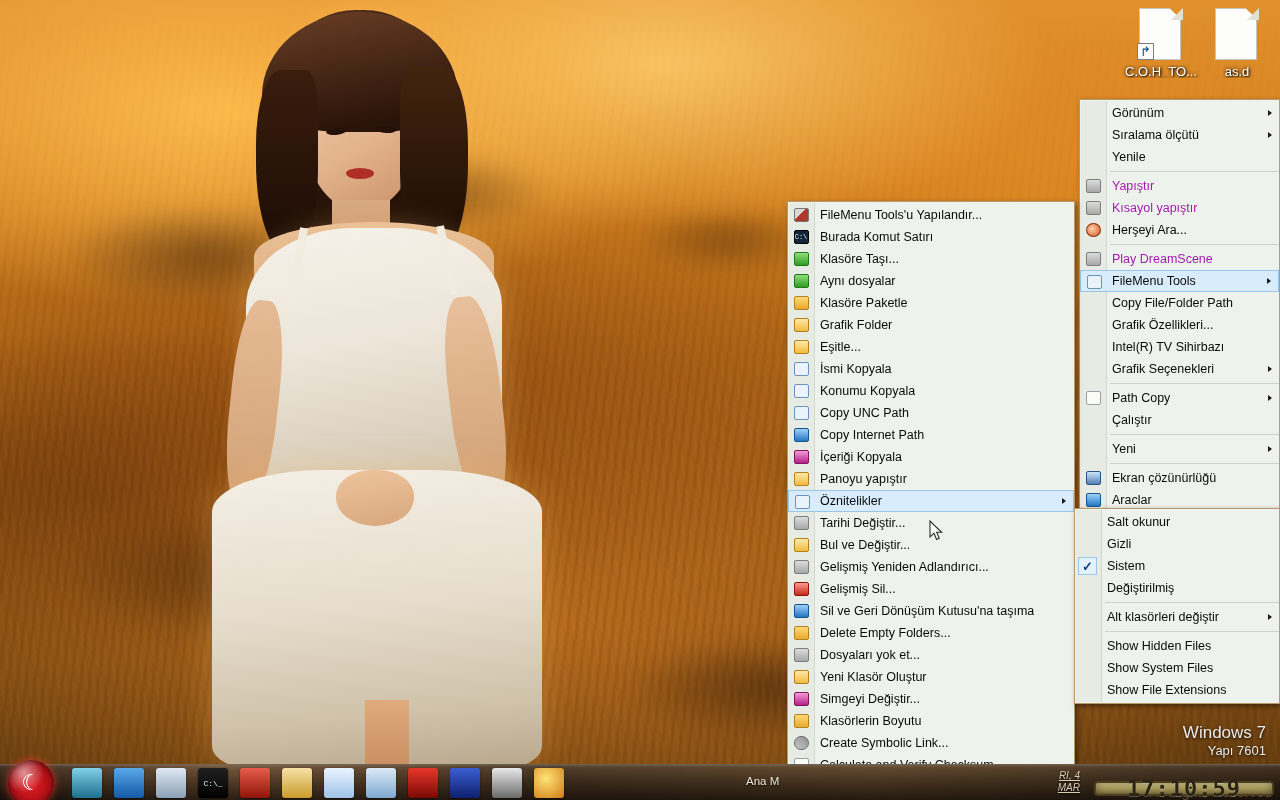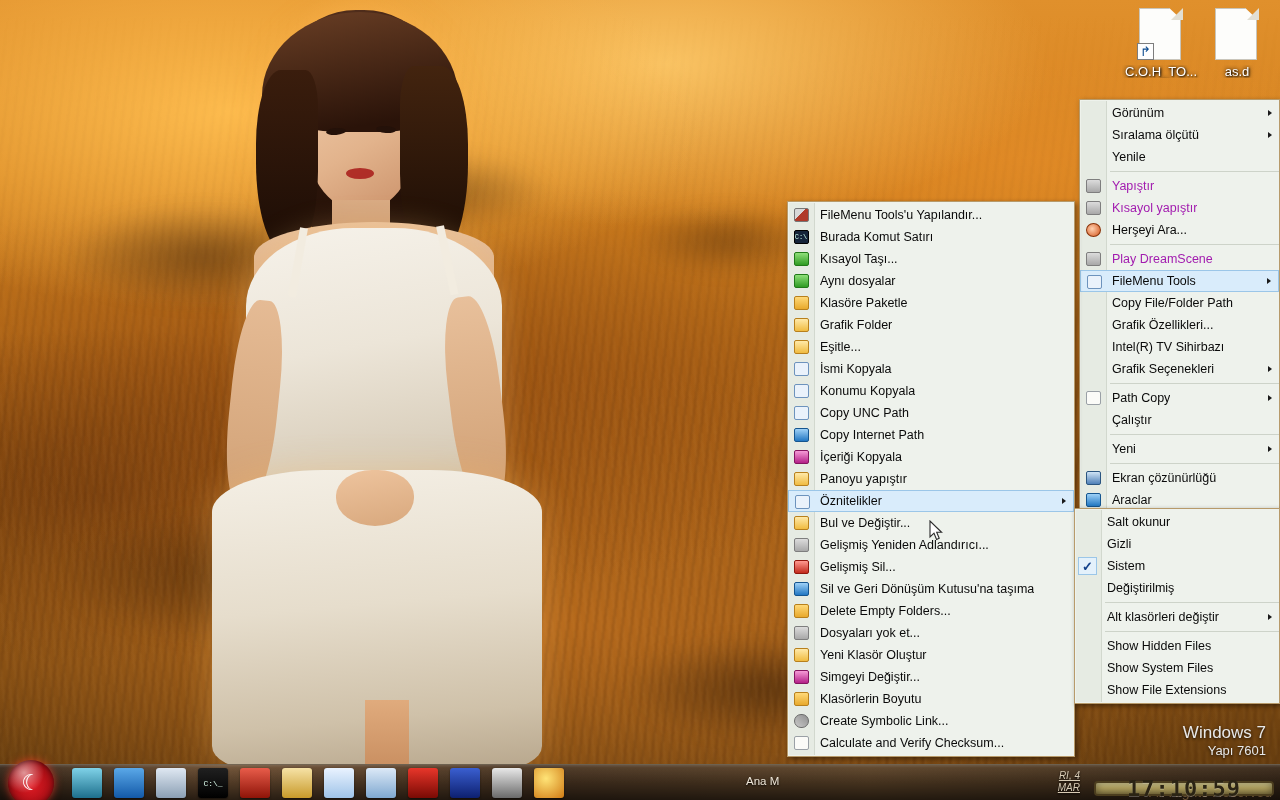--- a/index.html
+++ b/index.html
@@ -403,21 +403,21 @@
     <div class="mi">
       <span class="ic">
         <span class="g g-cmd">C:\</span>
       </span>
       <span class="lbl">Burada Komut Satırı</span>
     </div>
     <div class="mi">
       <span class="ic">
         <span class="g g-grn"></span>
       </span>
-      <span class="lbl">Kısayol Taşı...</span>
+      <span class="lbl">Klasöre Taşı...</span>
     </div>
     <div class="mi">
       <span class="ic">
         <span class="g g-grn"></span>
       </span>
       <span class="lbl">Aynı dosyalar</span>
     </div>
     <div class="mi">
       <span class="ic">
         <span class="g g-fold"></span>
@@ -471,20 +471,26 @@
         <span class="g g-fold2"></span>
       </span>
       <span class="lbl">Panoyu yapıştır</span>
     </div>
     <div class="mi sel">
       <span class="ic">
         <span class="g g-doc-b"></span>
       </span>
       <span class="lbl">Öznitelikler</span>
       <span class="arw"></span>
+    </div>
+    <div class="mi">
+      <span class="ic">
+        <span class="g g-gry"></span>
+      </span>
+      <span class="lbl">Tarihi Değiştir...</span>
     </div>
     <div class="mi">
       <span class="ic">
         <span class="g g-fold2"></span>
       </span>
       <span class="lbl">Bul ve Değiştir...</span>
     </div>
     <div class="mi">
       <span class="ic">
         <span class="g g-gry"></span>

